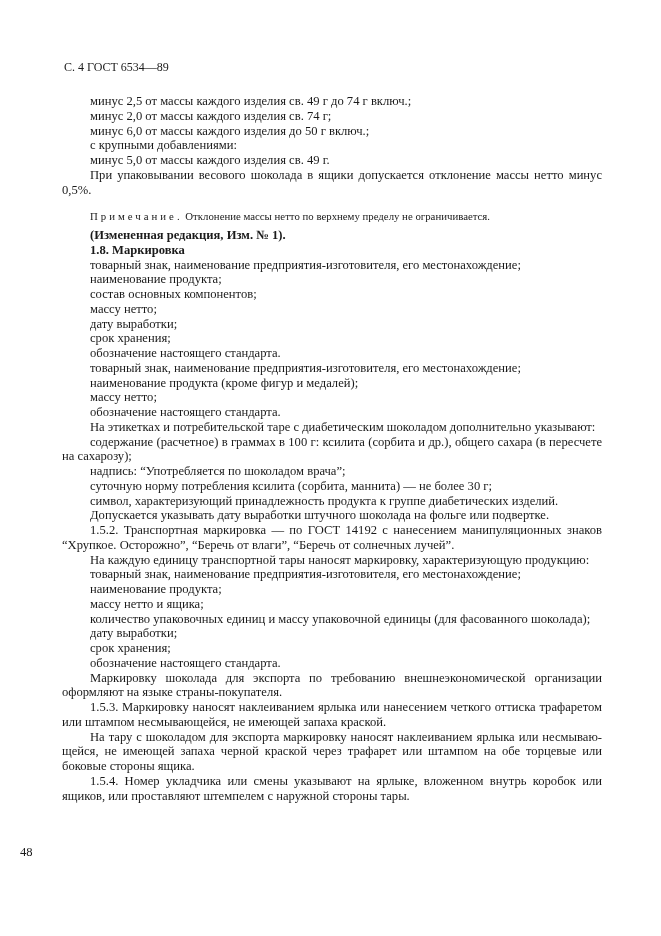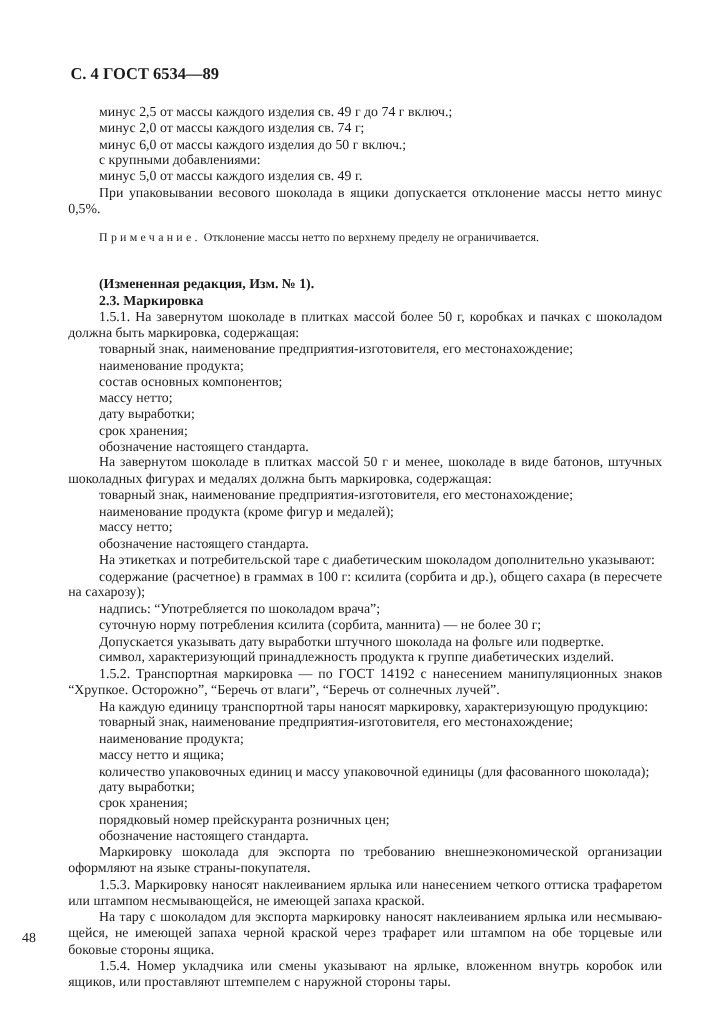--- a/index.html
+++ b/index.html
@@ -4,30 +4,30 @@
 <style>
   html, body { margin: 0; padding: 0; background: #ffffff; }
   body { width: 661px; height: 936px; position: relative; overflow: hidden; }
   .page {
     position: absolute; left: 0; top: 0; width: 661px; height: 936px;
     font-family: "Liberation Serif", "DejaVu Serif", serif;
     color: #1a1a1a;
   }
   .header {
     position: absolute; left: 64px; top: 60px;
-    font-size: 15px; font-weight: bold; letter-spacing: 0px;
+    font-size: 12px; font-weight: normal; letter-spacing: 0px;
   }
   .body {
     position: absolute; left: 62px; top: 94px; width: 540px;
     font-size: 12.6px; line-height: 14.75px;
   }
   .p { margin: 0; text-align: justify; text-align-last: left; font-family: Liberation Serif, serif; }
   .ind { text-indent: 28px; }
   .item { padding-left: 28px; }
-  .note { font-size: 10.8px; padding-left: 28px; margin-top: 12px; margin-bottom: 27px; }
+  .note { font-size: 10.8px; padding-left: 28px; margin-top: 12px; margin-bottom: 4px; }
   .note .sp { letter-spacing: 3px; }
   .bold { font-weight: bold; }
   .pagenum {
     position: absolute; left: 0; width: 661px; top: 845px; text-align: left;
     font-size: 12.6px;
     margin-left: 20px;
   }
 </style>
 </head>
 <body>
@@ -43,51 +43,48 @@
         <p class="p item">с крупными добавлениями:</p>
         <p class="p item">минус 5,0 от массы каждого изделия св. 49 г.</p>
         <p class="p ind">При упаковывании весового шоколада в ящики допускается отклонение массы нетто минус 0,5%.</p>
       </div>
 
     <p class="p note">
       <span class="sp">Примечание.</span><span> Отклонение массы нетто по верхнему пределу не ограничивается.</span>
     </p>
 
     <p class="p item bold">(Измененная редакция, Изм. № 1).</p>
-    <p class="p item bold">2.3. Маркировка</p>
+    <p class="p item bold">1.8. Маркировка</p>
 
     <div id="lines-section">
-        <p class="p ind">1.5.1. На завернутом шоколаде в плитках массой более 50 г, коробках и пачках с шоколадом должна быть маркировка, содержащая:</p>
         <p class="p item">товарный знак, наименование предприятия-изготовителя, его местонахождение;</p>
         <p class="p item">наименование продукта;</p>
         <p class="p item">состав основных компонентов;</p>
         <p class="p item">массу нетто;</p>
         <p class="p item">дату выработки;</p>
         <p class="p item">срок хранения;</p>
         <p class="p item">обозначение настоящего стандарта.</p>
-        <p class="p ind">На завернутом шоколаде в плитках массой 50 г и менее, шоколаде в виде батонов, штучных шоколадных фигурах и медалях должна быть маркировка, содержащая:</p>
         <p class="p item">товарный знак, наименование предприятия-изготовителя, его местонахождение;</p>
         <p class="p item">наименование продукта (кроме фигур и медалей);</p>
         <p class="p item">массу нетто;</p>
         <p class="p item">обозначение настоящего стандарта.</p>
         <p class="p ind">На этикетках и потребительской таре с диабетическим шоколадом дополнительно указывают:</p>
         <p class="p ind">содержание (расчетное) в граммах в 100 г: ксилита (сорбита и др.), общего сахара (в пересчете на сахарозу);</p>
         <p class="p item">надпись: “Употребляется по шоколадом врача”;</p>
         <p class="p item">суточную норму потребления ксилита (сорбита, маннита) — не более 30 г;</p>
+        <p class="p item">символ, характеризующий принадлежность продукта к группе диабетических изделий.</p>
         <p class="p item">Допускается указывать дату выработки штучного шоколада на фольге или подвертке.</p>
-        <p class="p item">символ, характеризующий принадлежность продукта к группе диабетических изделий.</p>
         <p class="p ind">1.5.2. Транспортная маркировка — по ГОСТ 14192 с нанесением манипуляционных знаков “Хрупкое. Осторожно”, “Беречь от влаги”, “Беречь от солнечных лучей”.</p>
         <p class="p item">На каждую единицу транспортной тары наносят маркировку, характеризующую продукцию:</p>
         <p class="p item">товарный знак, наименование предприятия-изготовителя, его местонахождение;</p>
         <p class="p item">наименование продукта;</p>
         <p class="p item">массу нетто и ящика;</p>
         <p class="p item">количество упаковочных единиц и массу упаковочной единицы (для фасованного шоколада);</p>
         <p class="p item">дату выработки;</p>
         <p class="p item">срок хранения;</p>
-        <p class="p item">порядковый номер прейскуранта розничных цен;</p>
         <p class="p item">обозначение настоящего стандарта.</p>
         <p class="p ind">Маркировку шоколада для экспорта по требованию внешнеэкономической организации оформляют на языке страны-покупателя.</p>
         <p class="p ind">1.5.3. Маркировку наносят наклеиванием ярлыка или нанесением четкого оттиска трафаретом или штампом несмывающейся, не имеющей запаха краской.</p>
         <p class="p ind">На тару с шоколадом для экспорта маркировку наносят наклеиванием ярлыка или несмываю-щейся, не имеющей запаха черной краской через трафарет или штампом на обе торцевые или боковые стороны ящика.</p>
         <p class="p ind">1.5.4. Номер укладчика или смены указывают на ярлыке, вложенном внутрь коробок или ящиков, или проставляют штемпелем с наружной стороны тары.</p>
       </div>
   </div>
 
   <div class="pagenum">48</div>
 </div>

